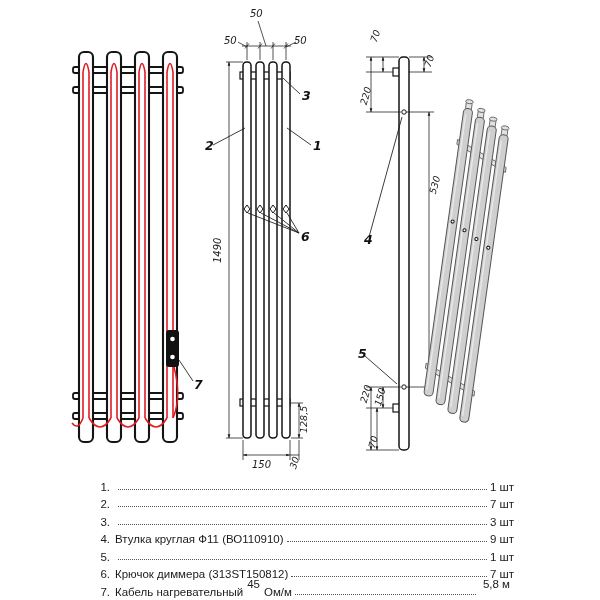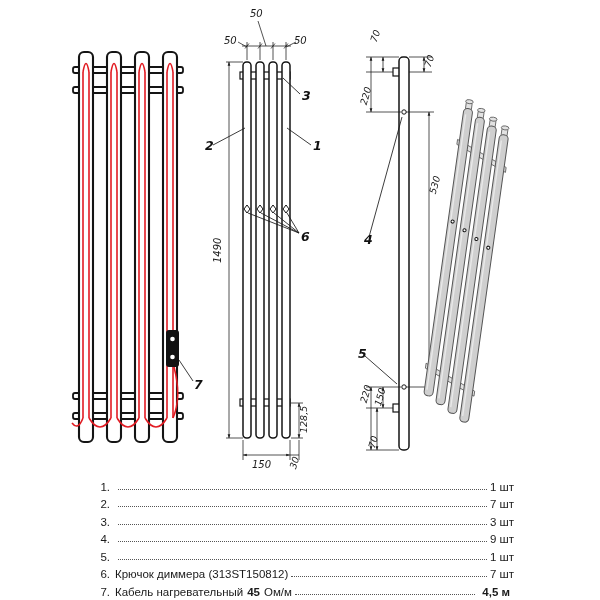--- a/index.html
+++ b/index.html
@@ -22,21 +22,21 @@
   .g3d   { fill:#cfcfcf; stroke:#555; stroke-width:1; }
   .g3dl  { fill:#e2e2e2; stroke:#555; stroke-width:0.8; }
 
   
   .parts { position:absolute; left:90px; top:475px; width:424px; font-size:11.5px; color:#1a1a1a; }
   .pl-row { display:flex; align-items:flex-end; height:17.5px; }
   .pl-num { width:20px; text-align:right; margin-right:5px; flex:none; }
   .pl-text { white-space:nowrap; }
   .pl-leader { flex:1; border-bottom:1.5px dotted #555; margin:0 3px 3px 3px; min-width:8px; }
   .pl-qty { flex:none; white-space:nowrap; }
-  .b { font-weight:bold; margin:0 4px; }
+  .b { font-weight:normal; margin:8px 4px; }
 </style>
 </head>
 <body>
 
 <div class="page">
 
 <svg width="600" height="472" viewBox="0 0 600 472">
   <defs>
     <marker id="arr" viewBox="0 0 10 10" refX="9.5" refY="5" markerWidth="6" markerHeight="6" orient="auto-start-reverse">
       <path d="M1,2 L10,5 L1,8 Z" fill="#1a1a1a"></path>
@@ -228,37 +228,38 @@
     <span class="pl-leader"></span>
     <span class="pl-qty">7 шт</span>
   </div>
   <div class="pl-row">
     <span class="pl-num">3.</span>
     <span class="pl-leader"></span>
     <span class="pl-qty">3 шт</span>
   </div>
   <div class="pl-row">
     <span class="pl-num">4.</span>
+    <span class="pl-text">Втулка круглая Ф11 (ВО110910)</span>
     <span class="pl-leader"></span>
     <span class="pl-qty">9 шт</span>
   </div>
   <div class="pl-row">
     <span class="pl-num">5.</span>
     <span class="pl-leader"></span>
     <span class="pl-qty">1 шт</span>
   </div>
   <div class="pl-row">
     <span class="pl-num">6.</span>
     <span class="pl-text">Крючок диммера (313ST150812)</span>
     <span class="pl-leader"></span>
     <span class="pl-qty">7 шт</span>
   </div>
   <div class="pl-row">
     <span class="pl-num">7.</span>
     <span class="pl-text">Кабель нагревательный</span>
     <span class="pl-text b">45</span>
     <span class="pl-text">Ом/м</span>
     <span class="pl-leader"></span>
-    <span class="pl-qty b">4,5 м</span>
+    <span class="pl-qty b">5,8 м</span>
   </div>
 </div>
 
 </div>
 
 </body></html>

